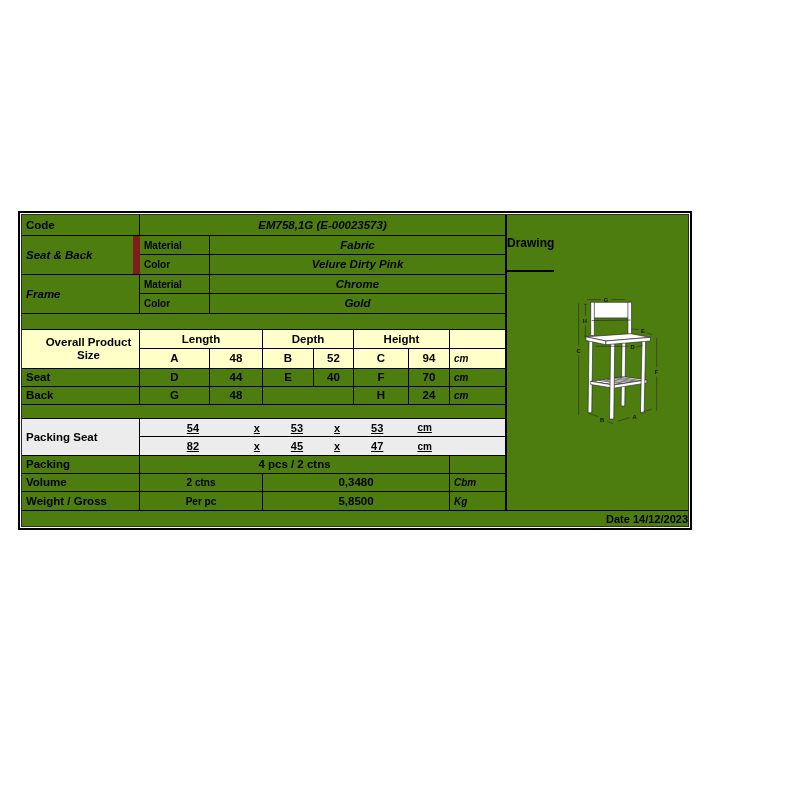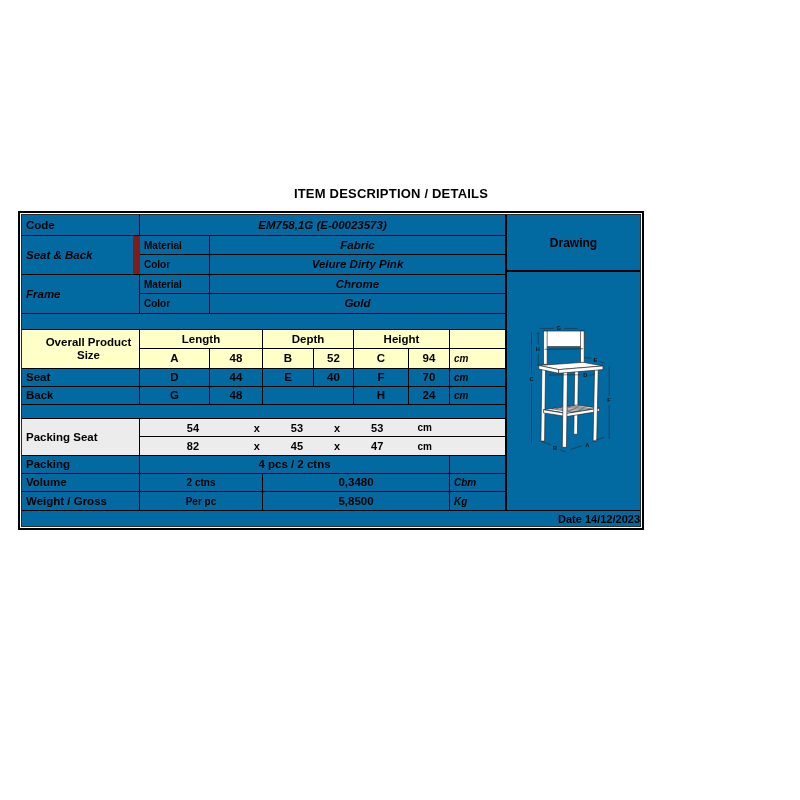--- a/index.html
+++ b/index.html
@@ -7,27 +7,27 @@
   body { font-family:"Liberation Sans", sans-serif; color:#000; }
 
   .page { position:relative; width:800px; height:800px; background:#fff; }
 
   .doc-title {
     position:absolute; left:20px; top:186px; width:742px;
     text-align:center; font-size:13px; font-weight:bold; letter-spacing:.2px;
   }
 
   .sheet {
-    position:absolute; left:21px; top:214px; width:620px;
+    position:absolute; left:21px; top:214px; width:668px;
     border:1px solid #2b2b2b; outline:2px solid #000; outline-offset:1px;
-    font-weight:bold; background:#0369a1;
+    font-weight:bold; background:#4d7c0f;
   }
   .main { display:flex; }
   .left { width:485px; border-right:2px solid #000; display:flex; flex-direction:column; }
-  .right { flex:1; display:flex; flex-direction:column;text-align:right; }
+  .right { flex:1; display:flex; flex-direction:row;text-align:right; }
 
   .row  { display:flex; border-bottom:1px solid #000; align-items:stretch; }
   .row.last { border-bottom:none; }
   .grp  { display:flex; border-bottom:1px solid #000; }
   .gcol { flex:1; display:flex; flex-direction:column; }
   .gcol .row:last-child { border-bottom:none; }
 
   .c { border-right:1px solid #000; display:flex; align-items:center; justify-content:center;
        font-size:11.5px; line-height:1.1; }
   .c.nr { border-right:none;font-style:italic; }
@@ -46,21 +46,21 @@
   .w-q  { width:123px; } .w-val { width:187px; }
   .w-pk { width:310px; }
 
   .yellow { background:#FFFFC8; }
   .gray   { background:#ECECEC; }
 
   .unit-cell { justify-content:flex-start; padding-left:4px; }
 
   .desc-cell { text-align:center; padding:1px 6px; }
 
-  .psrow { flex:1; display:flex; align-items:center; font-size:11px; }
+  .psrow { flex:1; display:flex; align-items:center; font-size:11px;text-decoration:underline; }
   .psrow span { display:block; text-align:center; }
   .ps1 { width:29%; } .psx1 { width:6%; } .ps2 { width:16%; }
   .psx2 { width:6%; } .ps3 { width:16%; } .psu { width:10%; font-size:10px; }
 
   .drawing-header {
     height:57px; border-bottom:2px solid #000;
     display:flex; align-items:center; justify-content:center; font-size:12px;
   }
   .drawing-area { flex:1; position:relative; }
   .drawing-area svg { position:absolute; left:0; top:0; width:100%; height:100%; }
@@ -74,21 +74,20 @@
   svg .ln { stroke:#222; stroke-width:1.2; fill:none; }
   svg .fw { stroke:#222; stroke-width:1.2; fill:#fff; }
   svg .dim { stroke:#222; stroke-width:1; fill:none; }
   svg .dlab { font-family:"Liberation Sans", sans-serif; font-size:11px; font-weight:bold; fill:#111; }
 </style>
 </head>
 <body>
 
 <div class="page">
 
-  <div class="doc-title">ITEM DESCRIPTION / DETAILS</div>
 
   <div class="sheet">
     <div class="main">
 
       <div class="left">
 
         <div class="row h21">
           <div class="c lab w-lab">Code</div>
           <div class="c nr" style="flex:1">EM758,1G (E-00023573)</div>
         </div>

